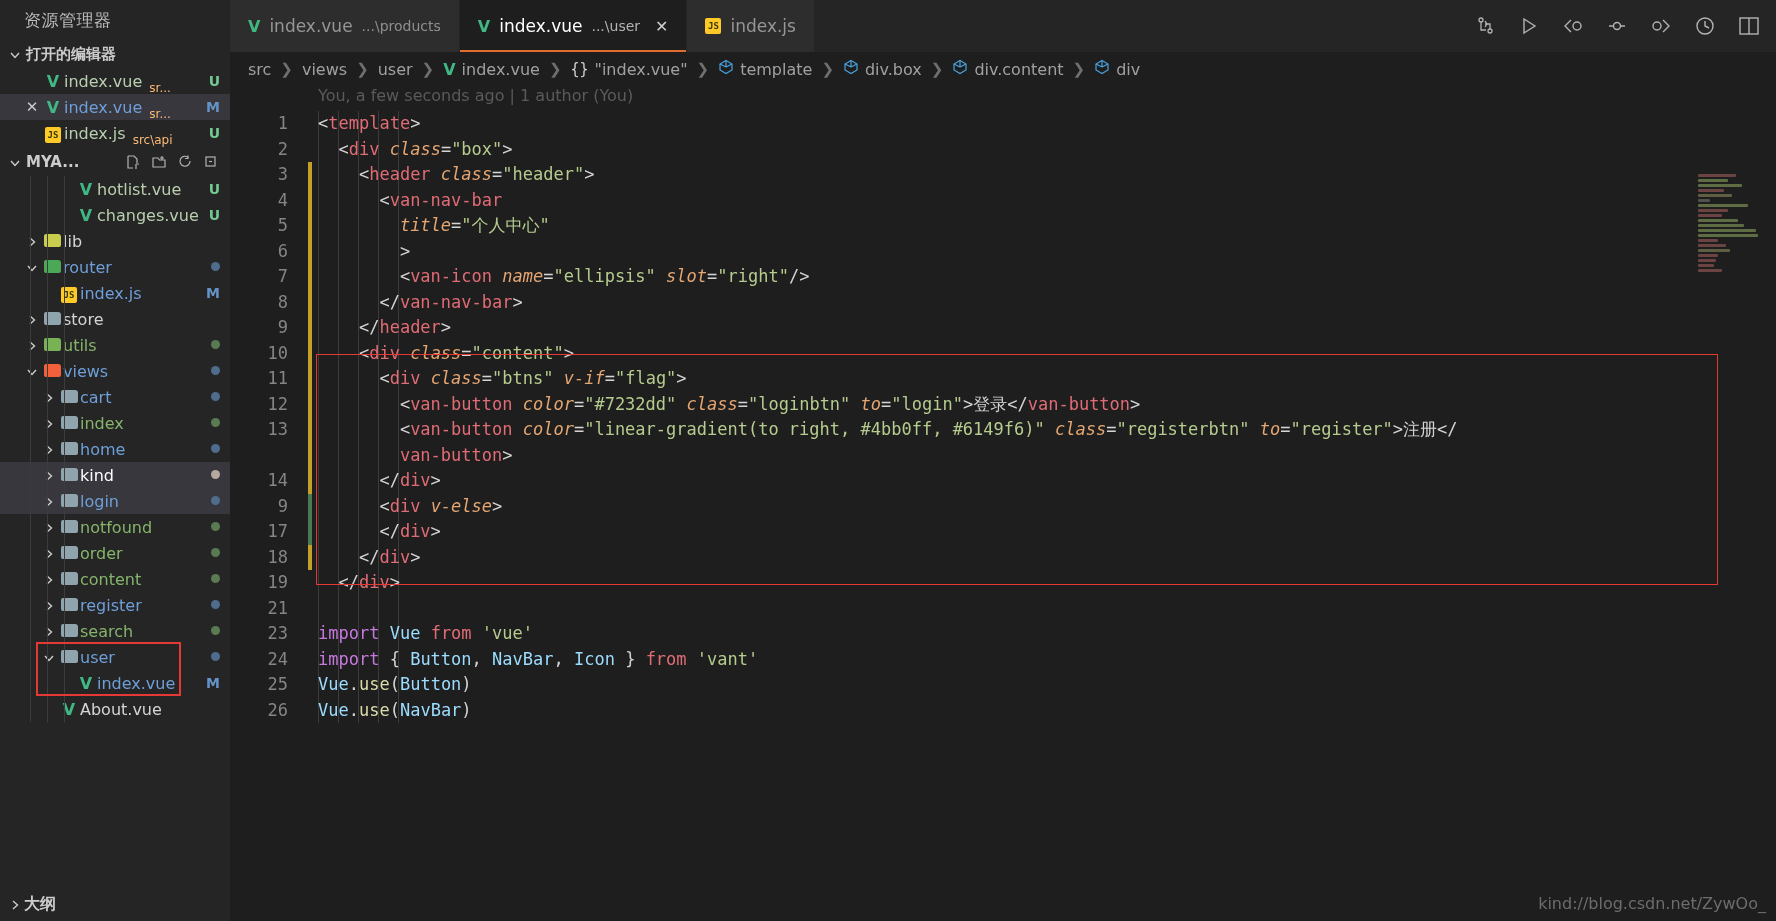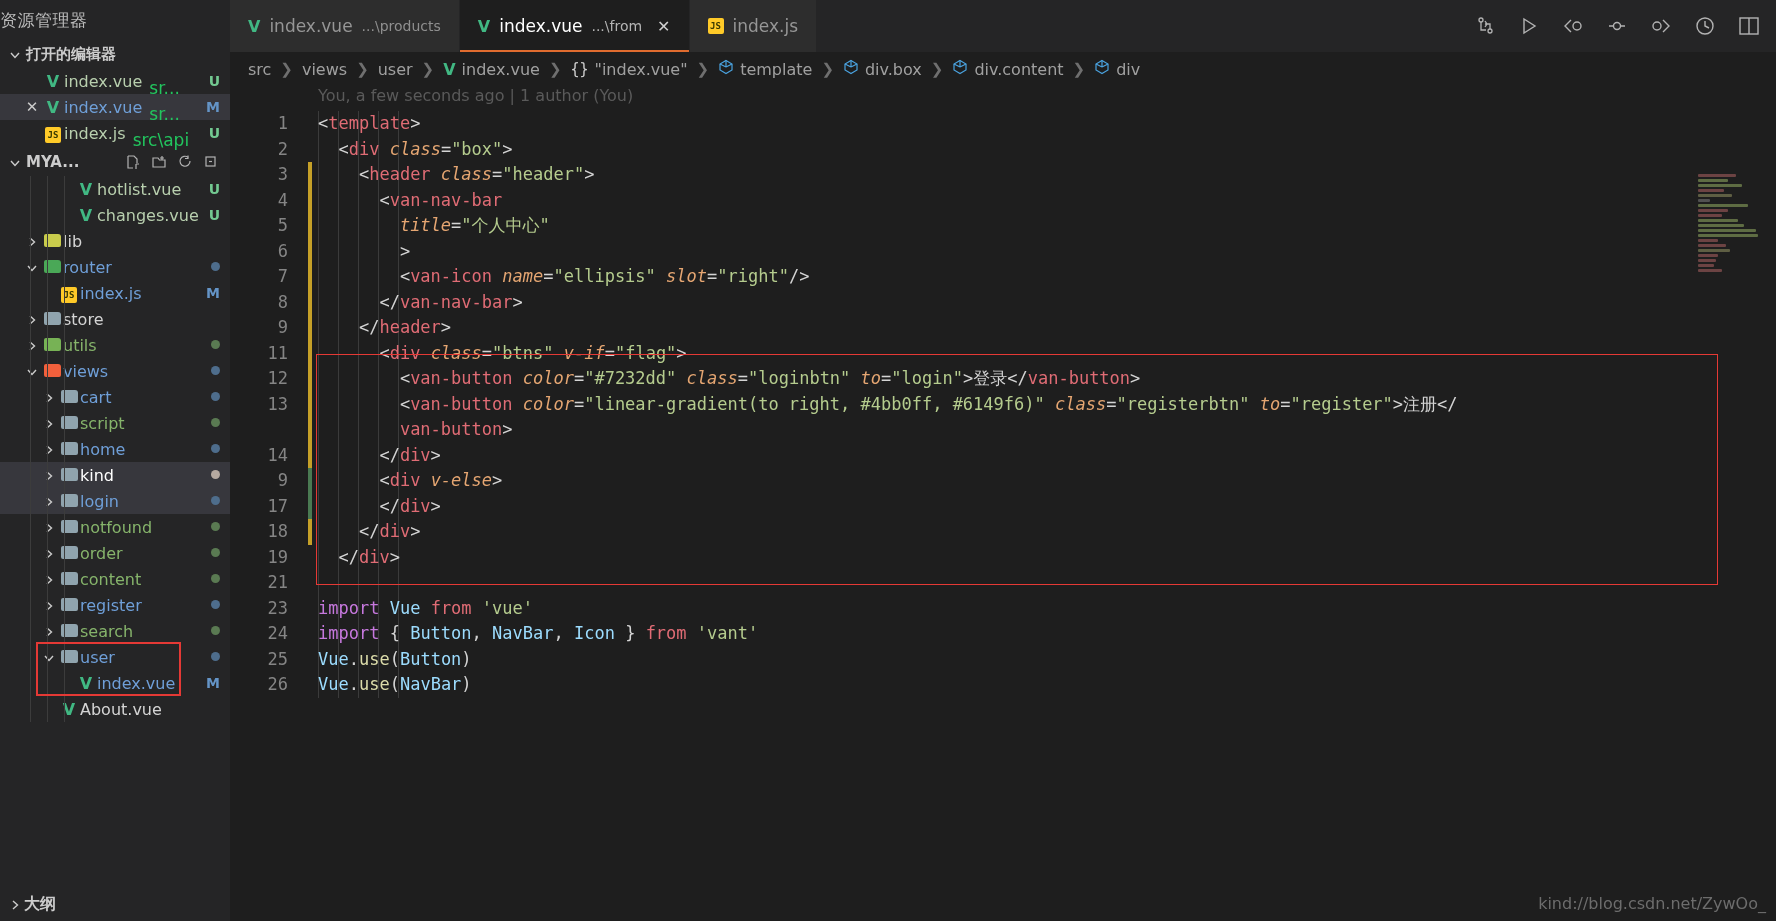--- a/index.html
+++ b/index.html
@@ -10,21 +10,21 @@
     overflow: hidden;
   }
   .app { position: relative; width: 1776px; height: 921px; display: flex; }
 
   
   .sidebar {
     width: 230px; height: 921px; background: #252526;
     flex: 0 0 230px; position: relative; overflow: hidden;
   }
   .sb-title {
-    height: 40px; line-height: 40px; 
+    height: 40px; line-height: 40px; padding-left: 24px;
     color: #bbbbbb; font-size: 17px; letter-spacing: .5px;
   }
   .sect-header {
     height: 28px; display: flex; align-items: center;
     padding-left: 6px; color: #cccccc; font-size: 15px; font-weight: bold;
   }
   .chev { width: 18px; display: inline-block; text-align: center;
           font-size: 12px; color: #cccccc; flex: 0 0 18px; }
   .chev svg { vertical-align: middle; }
   .sect-header .label { margin-left: 2px; }
@@ -33,21 +33,21 @@
 
   .opened-editors { background: #252526; }
   .row {
     height: 26px; display: flex; align-items: center;
     font-size: 16px; color: #cccccc; white-space: nowrap; position: relative;
   }
   .row.hl { background: #37373d; }
   .row .close-x { width: 20px; text-align: center; color: #cccccc; font-size: 15px; flex:0 0 20px;}
   .row .ficon { width: 22px; flex: 0 0 22px; text-align: center; }
   .row .fname { font-size: 16px; }
-  .row .fdesc { font-size: 17px; color: #22c55e; margin-left: 7px; margin-top: 14px; }
+  .row .fdesc { font-size: 12px; color: #fdba74; margin-left: 7px; margin-top: 14px; }
   .row .badge { position: absolute; right: 10px; font-size: 14px; font-weight: bold; }
 
   .vue-ic { font-weight: bold; color: #41b883; font-size: 16px; }
   .js-ic {
     display:inline-block; width:16px; height:16px; background:#ffca28; color:#3a3a00;
     font-size:9px; font-weight:bold; line-height:16px; text-align:center; border-radius:2px;
     font-family:"DejaVu Sans Mono", monospace;
   }
   .folder-ic { display:inline-block; width:17px; height:13px; border-radius:2px 3px 2px 2px; }
 
@@ -307,21 +307,21 @@
           <span class="ficon"><span class="folder-ic" style="background:#90a4ae"></span></span>
           <span class="fname" style="color:#6f9fd8">cart</span>
           <span class="badge" style="width:9px;height:9px;border-radius:50%;background:#4e6d8c;top:8px;"></span>
         </div>
         <div class="row">
           <span style="display:inline-block;width:40px;flex:0 0 40px;"></span>
           <span class="chev"><svg width="12" height="12" viewBox="0 0 12 12">
               <path d="M4 2 L8.5 6 L4 10" stroke="#cccccc" stroke-width="1.4" fill="none"></path>
             </svg></span>
           <span class="ficon"><span class="folder-ic" style="background:#90a4ae"></span></span>
-          <span class="fname" style="color:#86b46b">script</span>
+          <span class="fname" style="color:#86b46b">index</span>
           <span class="badge" style="width:9px;height:9px;border-radius:50%;background:#5a7a52;top:8px;"></span>
         </div>
         <div class="row">
           <span style="display:inline-block;width:40px;flex:0 0 40px;"></span>
           <span class="chev"><svg width="12" height="12" viewBox="0 0 12 12">
               <path d="M4 2 L8.5 6 L4 10" stroke="#cccccc" stroke-width="1.4" fill="none"></path>
             </svg></span>
           <span class="ficon"><span class="folder-ic" style="background:#90a4ae"></span></span>
           <span class="fname" style="color:#6f9fd8">home</span>
           <span class="badge" style="width:9px;height:9px;border-radius:50%;background:#4e6d8c;top:8px;"></span>
@@ -432,21 +432,21 @@
 
     <div class="tabbar" id="tabbar">
         <div class="tab">
           <span class="vue-ic">V</span>
           <span>index.vue</span>
           <span class="tdesc">...\products</span>
         </div>
         <div class="tab active">
           <span class="vue-ic">V</span>
           <span>index.vue</span>
-          <span class="tdesc">...\from</span>
+          <span class="tdesc">...\user</span>
           <span class="tclose">✕</span>
         </div>
         <div class="tab">
           <span class="js-ic">JS</span>
           <span>index.js</span>
         </div>
       </div>
 
     <div class="toolbar">
       <span class="ic">
@@ -559,20 +559,21 @@
           <div class="ind-guide" style="left: 168px;"></div>
           <div class="codeline"><span class="ln">1</span><span class="punc">&lt;</span><span class="tag">template</span><span class="punc">&gt;</span></div>
           <div class="codeline"><span class="ln">2</span><span class="punc">  &lt;</span><span class="tag">div</span><span class="plain"> </span><span class="attr">class</span><span class="punc">=</span><span class="str">"box"</span><span class="punc">&gt;</span></div>
           <div class="codeline"><span class="ln">3</span><span class="gut mod"></span><span class="punc">    &lt;</span><span class="tag">header</span><span class="plain"> </span><span class="attr">class</span><span class="punc">=</span><span class="str">"header"</span><span class="punc">&gt;</span></div>
           <div class="codeline"><span class="ln">4</span><span class="gut mod"></span><span class="punc">      &lt;</span><span class="tag">van-nav-bar</span></div>
           <div class="codeline"><span class="ln">5</span><span class="gut mod"></span><span class="plain">        </span><span class="attr">title</span><span class="punc">=</span><span class="str">"个人中心"</span></div>
           <div class="codeline"><span class="ln">6</span><span class="gut mod"></span><span class="punc">        &gt;</span></div>
           <div class="codeline"><span class="ln">7</span><span class="gut mod"></span><span class="punc">        &lt;</span><span class="tag">van-icon</span><span class="plain"> </span><span class="attr">name</span><span class="punc">=</span><span class="str">"ellipsis"</span><span class="plain"> </span><span class="attr">slot</span><span class="punc">=</span><span class="str">"right"</span><span class="punc">/&gt;</span></div>
           <div class="codeline"><span class="ln">8</span><span class="gut mod"></span><span class="punc">      &lt;/</span><span class="tag">van-nav-bar</span><span class="punc">&gt;</span></div>
           <div class="codeline"><span class="ln">9</span><span class="gut mod"></span><span class="punc">    &lt;/</span><span class="tag">header</span><span class="punc">&gt;</span></div>
+          <div class="codeline"><span class="ln">10</span><span class="gut mod"></span><span class="punc">    &lt;</span><span class="tag">div</span><span class="plain"> </span><span class="attr">class</span><span class="punc">=</span><span class="str">"content"</span><span class="punc">&gt;</span></div>
           <div class="codeline"><span class="ln">11</span><span class="gut mod"></span><span class="punc">      &lt;</span><span class="tag">div</span><span class="plain"> </span><span class="attr">class</span><span class="punc">=</span><span class="str">"btns"</span><span class="plain"> </span><span class="attr">v-if</span><span class="punc">=</span><span class="str">"flag"</span><span class="punc">&gt;</span></div>
           <div class="codeline"><span class="ln">12</span><span class="gut mod"></span><span class="punc">        &lt;</span><span class="tag">van-button</span><span class="plain"> </span><span class="attr">color</span><span class="punc">=</span><span class="str">"#7232dd"</span><span class="plain"> </span><span class="attr">class</span><span class="punc">=</span><span class="str">"loginbtn"</span><span class="plain"> </span><span class="attr">to</span><span class="punc">=</span><span class="str">"login"</span><span class="punc">&gt;</span><span class="plain">登录</span><span class="punc">&lt;/</span><span class="tag">van-button</span><span class="punc">&gt;</span></div>
           <div class="codeline"><span class="ln">13</span><span class="gut mod"></span><span class="punc">        &lt;</span><span class="tag">van-button</span><span class="plain"> </span><span class="attr">color</span><span class="punc">=</span><span class="str">"linear-gradient(to right, #4bb0ff, #6149f6)"</span><span class="plain"> </span><span class="attr">class</span><span class="punc">=</span><span class="str">"registerbtn"</span><span class="plain"> </span><span class="attr">to</span><span class="punc">=</span><span class="str">"register"</span><span class="punc">&gt;</span><span class="plain">注册</span><span class="punc">&lt;/</span></div>
           <div class="codeline"><span class="gut mod"></span><span class="plain">        </span><span class="tag">van-button</span><span class="punc">&gt;</span></div>
           <div class="codeline"><span class="ln">14</span><span class="gut mod"></span><span class="punc">      &lt;/</span><span class="tag">div</span><span class="punc">&gt;</span></div>
           <div class="codeline"><span class="ln">9</span><span class="gut add"></span><span class="punc">      &lt;</span><span class="tag">div</span><span class="plain"> </span><span class="attr">v-else</span><span class="punc">&gt;</span></div>
           <div class="codeline"><span class="ln">17</span><span class="gut add"></span><span class="punc">      &lt;/</span><span class="tag">div</span><span class="punc">&gt;</span></div>
           <div class="codeline"><span class="ln">18</span><span class="gut mod"></span><span class="punc">    &lt;/</span><span class="tag">div</span><span class="punc">&gt;</span></div>
           <div class="codeline"><span class="ln">19</span><span class="punc">  &lt;/</span><span class="tag">div</span><span class="punc">&gt;</span></div>
           <div class="codeline"><span class="ln">21</span></div>

